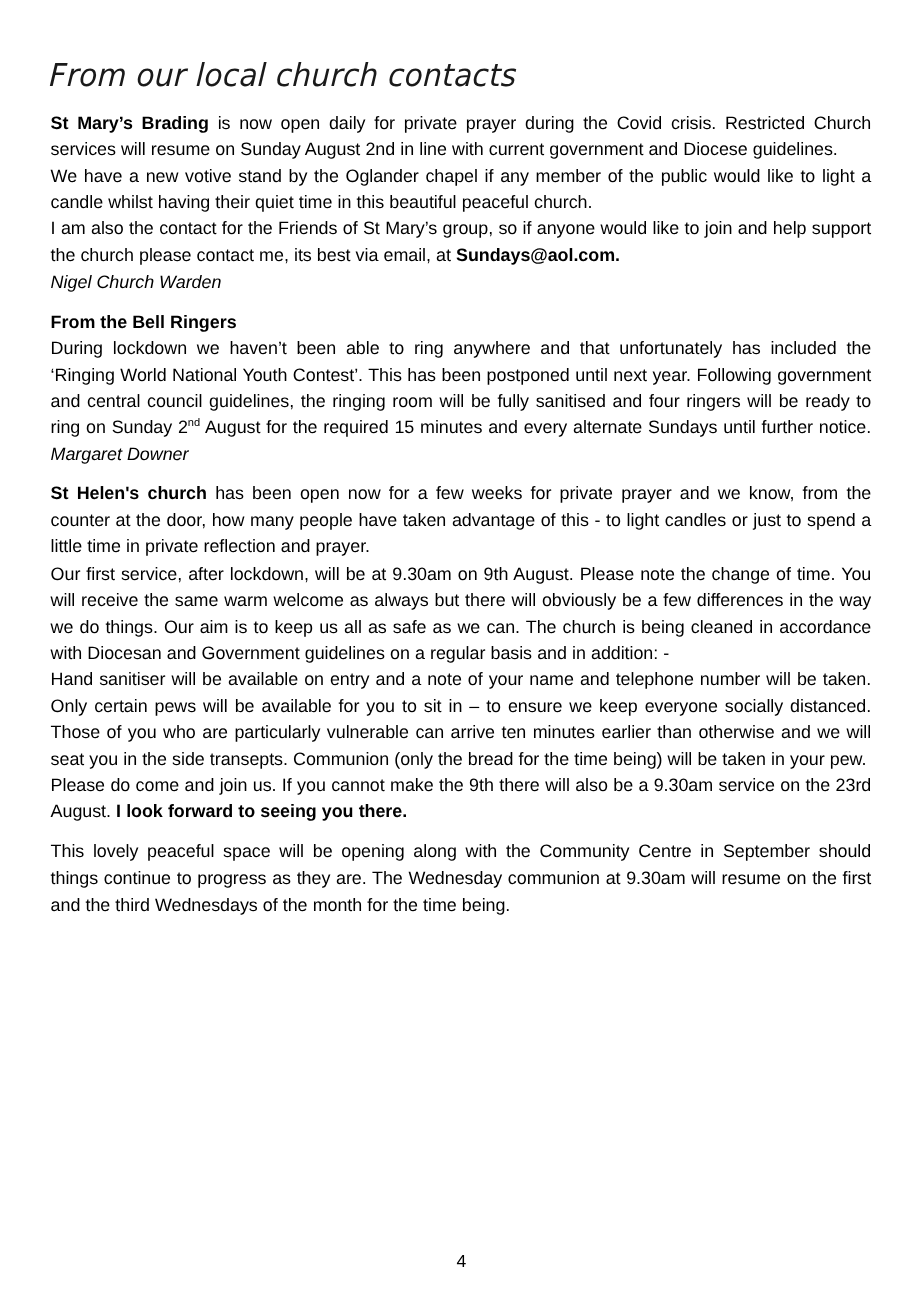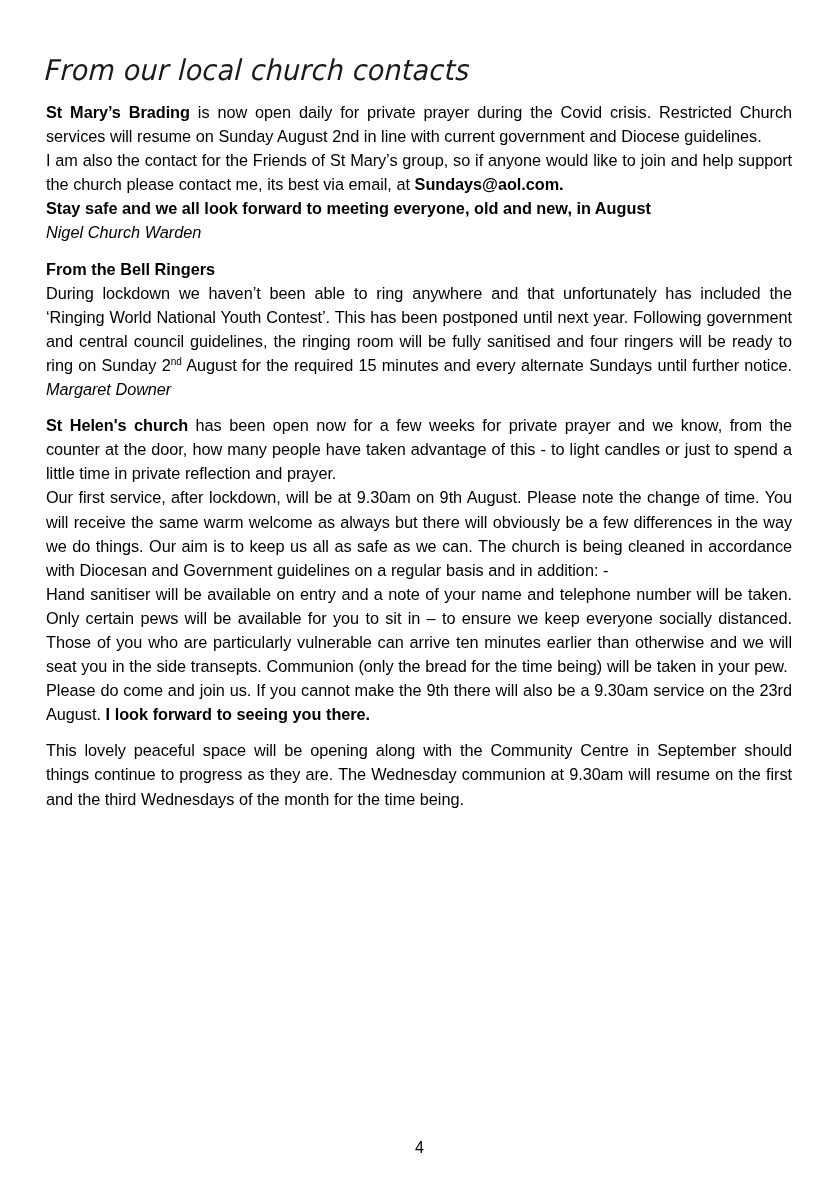--- a/index.html
+++ b/index.html
@@ -113,24 +113,24 @@
 <div class="page">
 
   <div class="content">
 
     <h1 class="doc-title">From our local church contacts</h1>
 
     <div>
 
       <p class="para"><b>St Mary’s Brading</b><span> is now open daily for private prayer during the Covid crisis. Restricted Church services will resume on Sunday August 2nd in line with current government and Diocese guidelines.</span></p>
 
+      <p class="para"><span>We have a new votive stand by the Oglander chapel if any member of the public would like to light a candle whilst having their quiet time in this beautiful peaceful church.</span></p>
 
       <p class="para"><span>I am also the contact for the Friends of St Mary’s group, so if anyone would like to join and help support the church please contact me, its best via email, at </span><b>Sundays@aol.com.</b></p>
 
-      <p class="heading">Stay safe and we all look forward to meeting everyone, old and new, in August</p>
 
       <p class="signature">Nigel Church Warden</p>
     </div>
 
     <div class="block-gap"></div>
 
     <div>
 
       <p class="heading">From the Bell Ringers</p>
 

